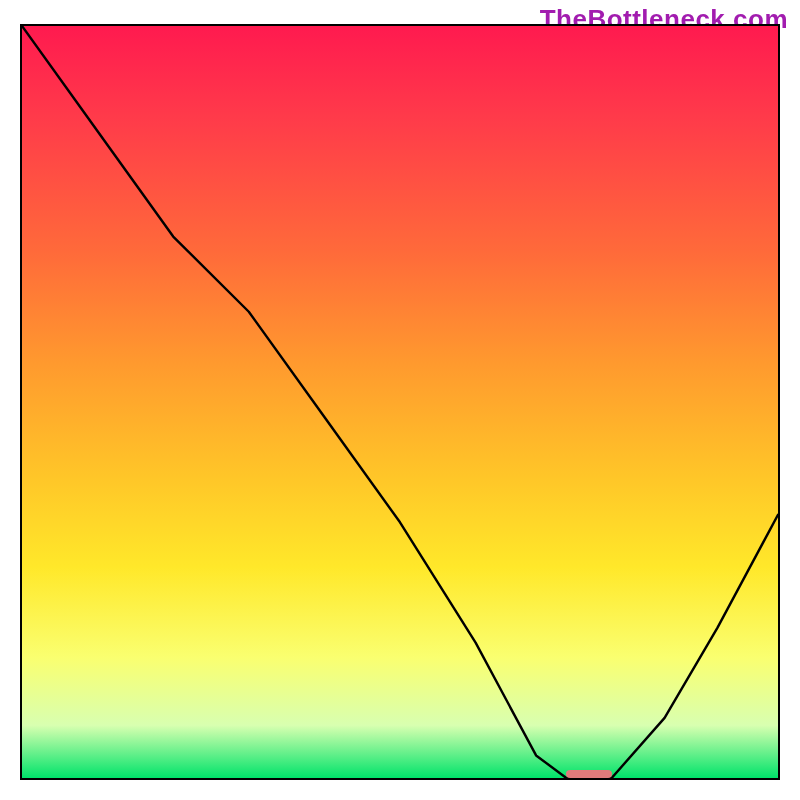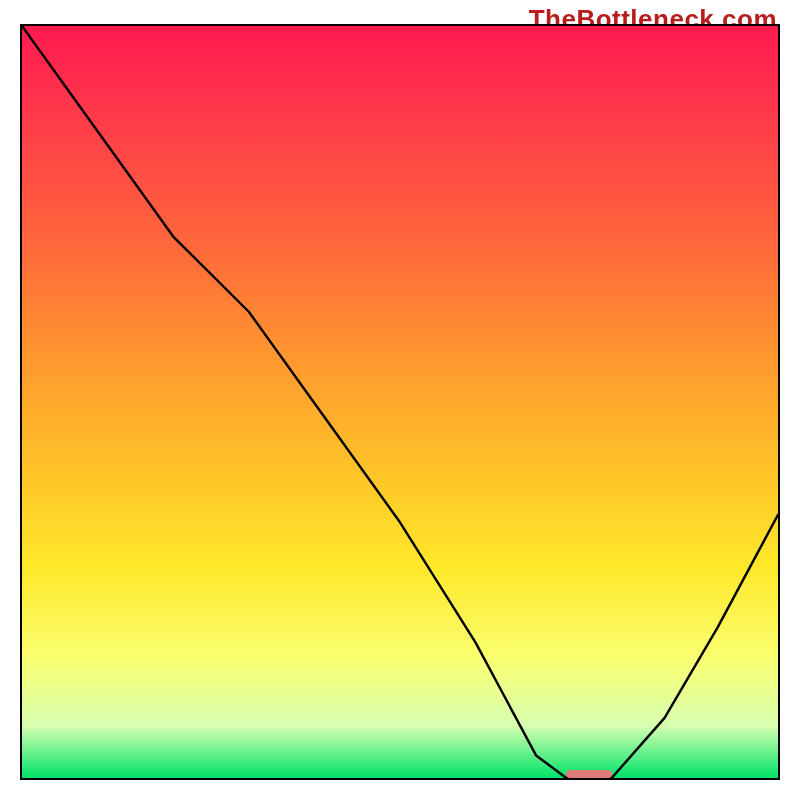--- a/index.html
+++ b/index.html
@@ -12,24 +12,24 @@
     overflow: hidden;
   }
   .frame {
     position: relative;
     width: 800px;
     height: 800px;
   }
   .watermark {
     position: absolute;
     top: 4px;
-    right: 23px;
+    right: 12px;
     font-size: 26px;
     font-weight: 600;
-    color: #b91c1c;
+    color: #a21caf;
     letter-spacing: 0.5px;
   }
   .plot-outer-border {
     position: absolute;
     left: 20px;
     right: 20px;
     top: 24px;
     bottom: 20px;
     border: 2px solid #000;
     box-sizing: border-box;

